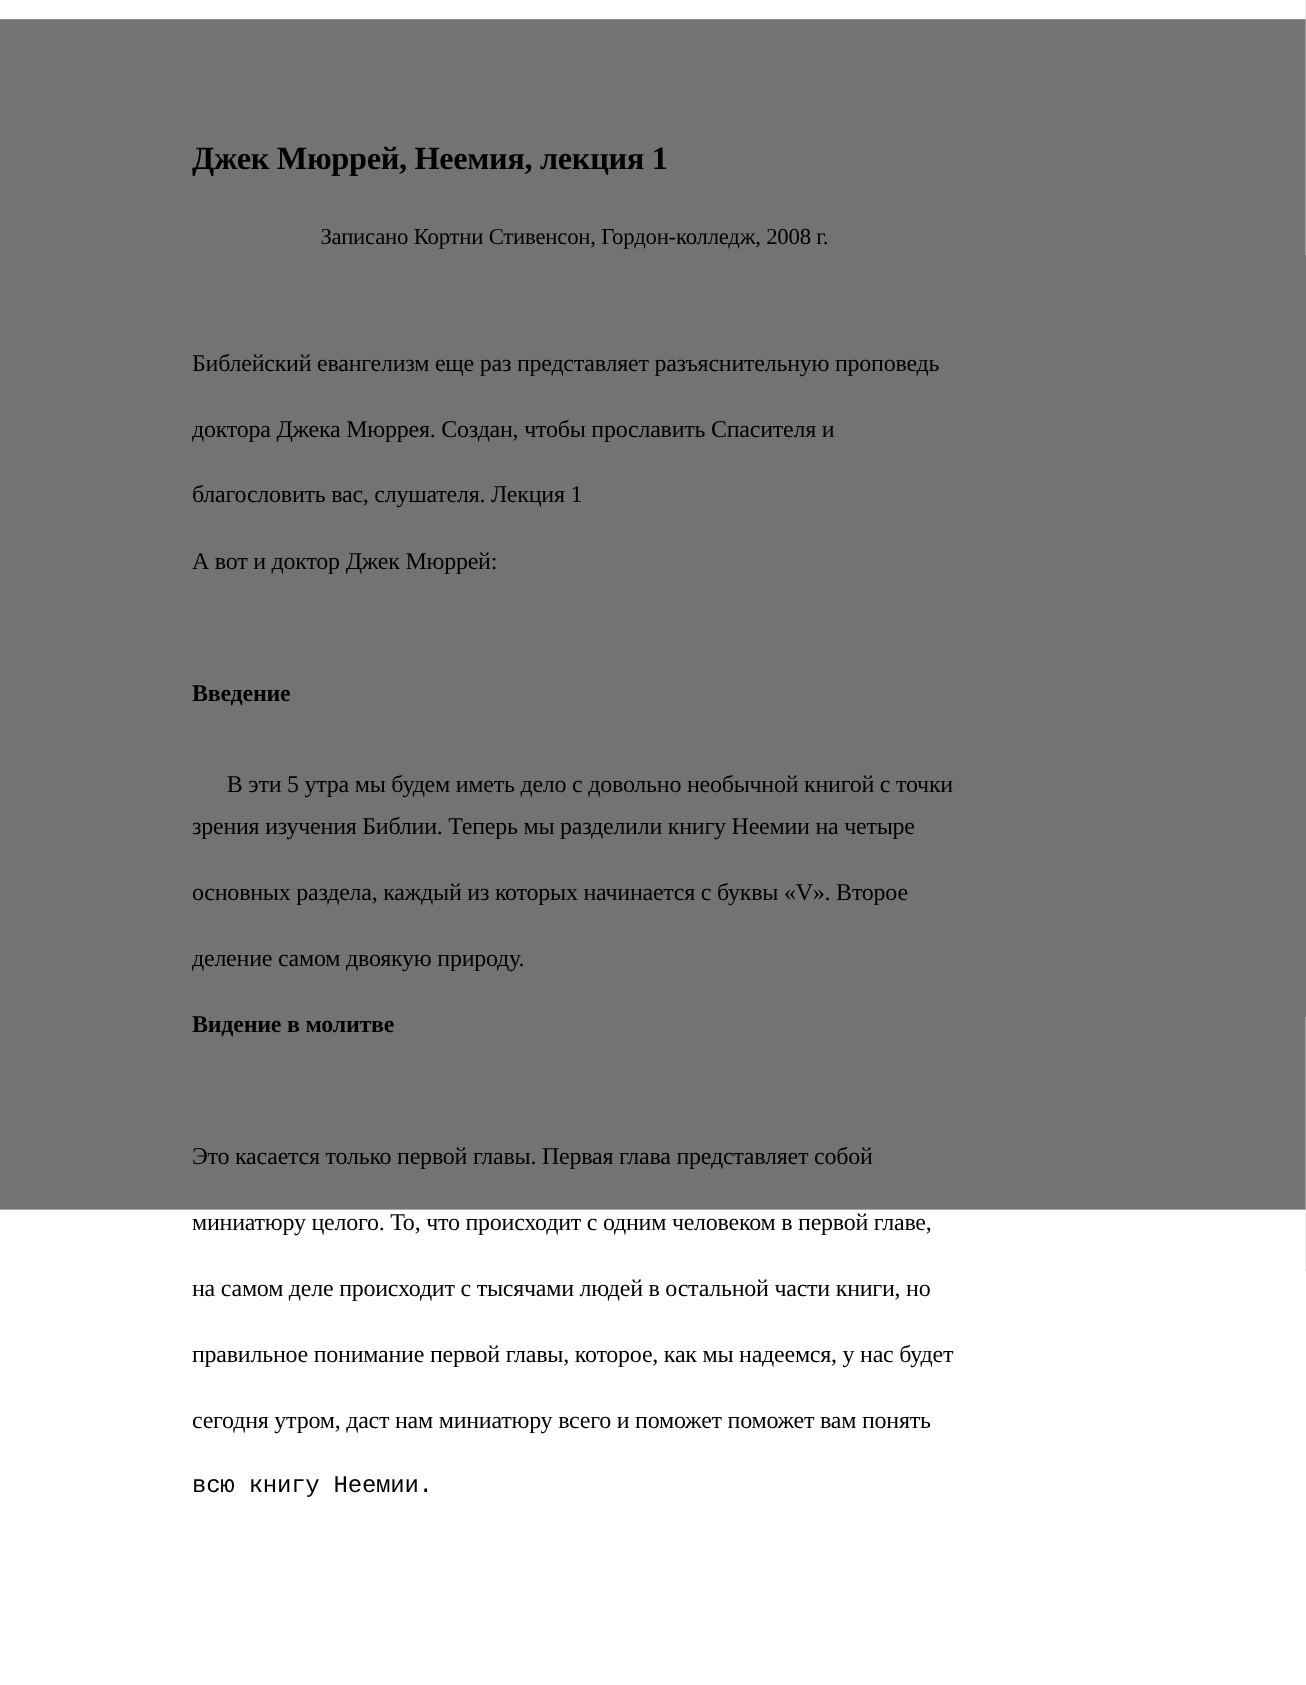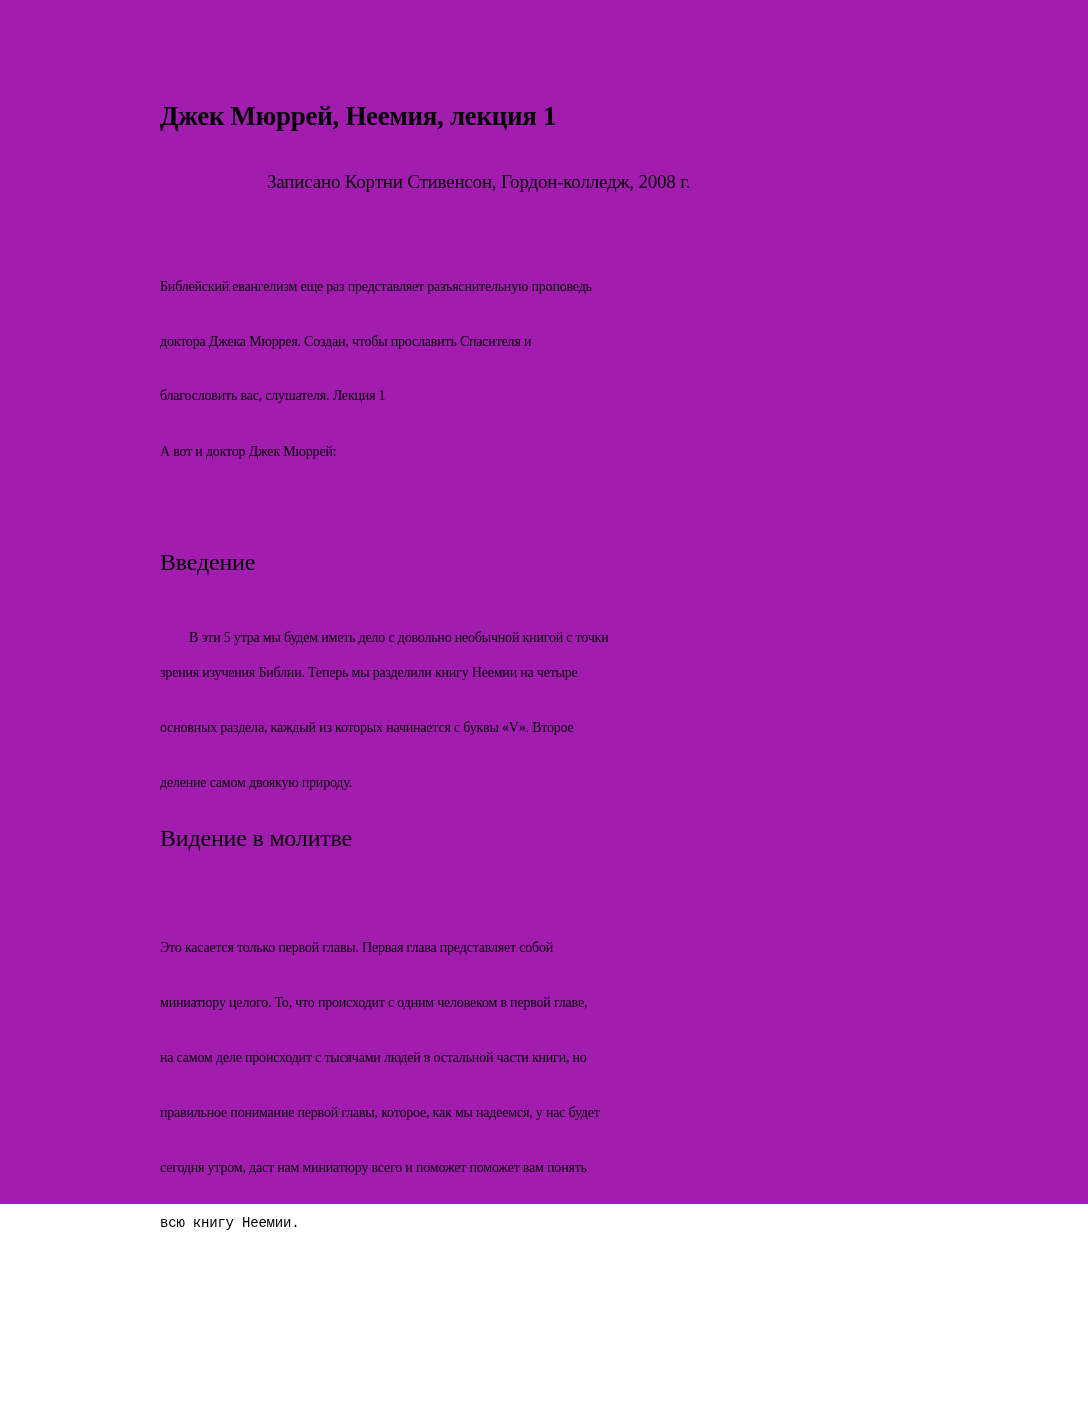--- a/index.html
+++ b/index.html
@@ -11,30 +11,30 @@
       width: 1088px;
       height: 1404px;
       position: relative;
       overflow: hidden;
       font-family: "Liberation Serif", "DejaVu Serif", serif;
       color: #000000;
     }
     .page {
       position: absolute;
       left: 0;
-      top: 0;
+      top: 16px;
       width: 1088px;
-      height: 1204px;
-      background: #a21caf;
+      height: 992px;
+      background: #737373;
     }
     .line {
       position: absolute;
       left: 160px;
       white-space: nowrap;
-      font-size: 14px;
+      font-size: 20px;
       line-height: 24px;
       letter-spacing: -0.2px;
     }
     .title {
       position: absolute;
       left: 160px;
       top: 101px;
       font-size: 27px;
       line-height: 30px;
       font-weight: bold;
@@ -44,22 +44,22 @@
     .subtitle {
       position: absolute;
       left: 267px;
       top: 171px;
       font-size: 19px;
       line-height: 22px;
       white-space: nowrap;
       letter-spacing: -0.2px;
     }
     .heading {
-      font-weight: normal;
-      font-size: 24px;
+      font-weight: bold;
+      font-size: 20px;
     }
     .indent {
       left: 189px;
     }
   </style>
 </head>
 <body>
 
 <div class="page">
 

